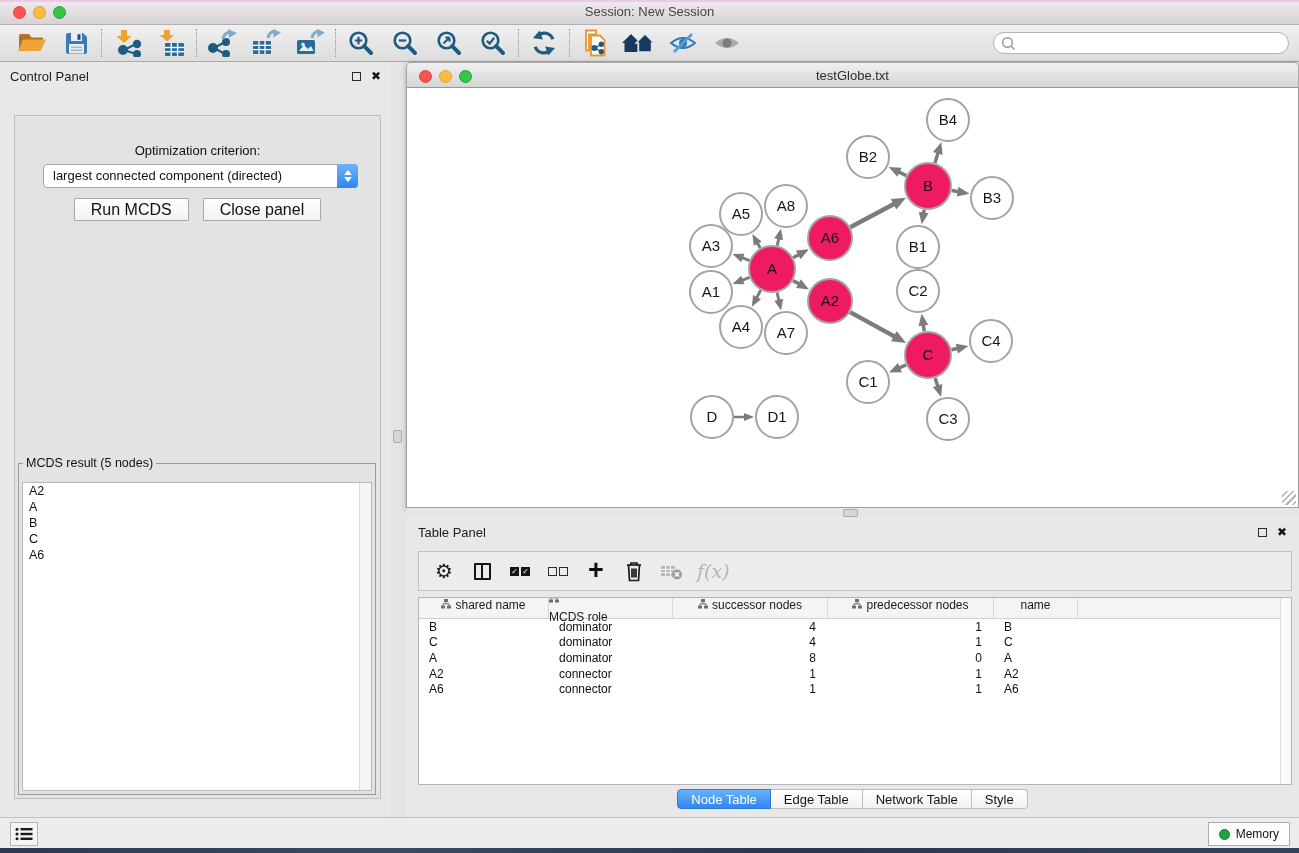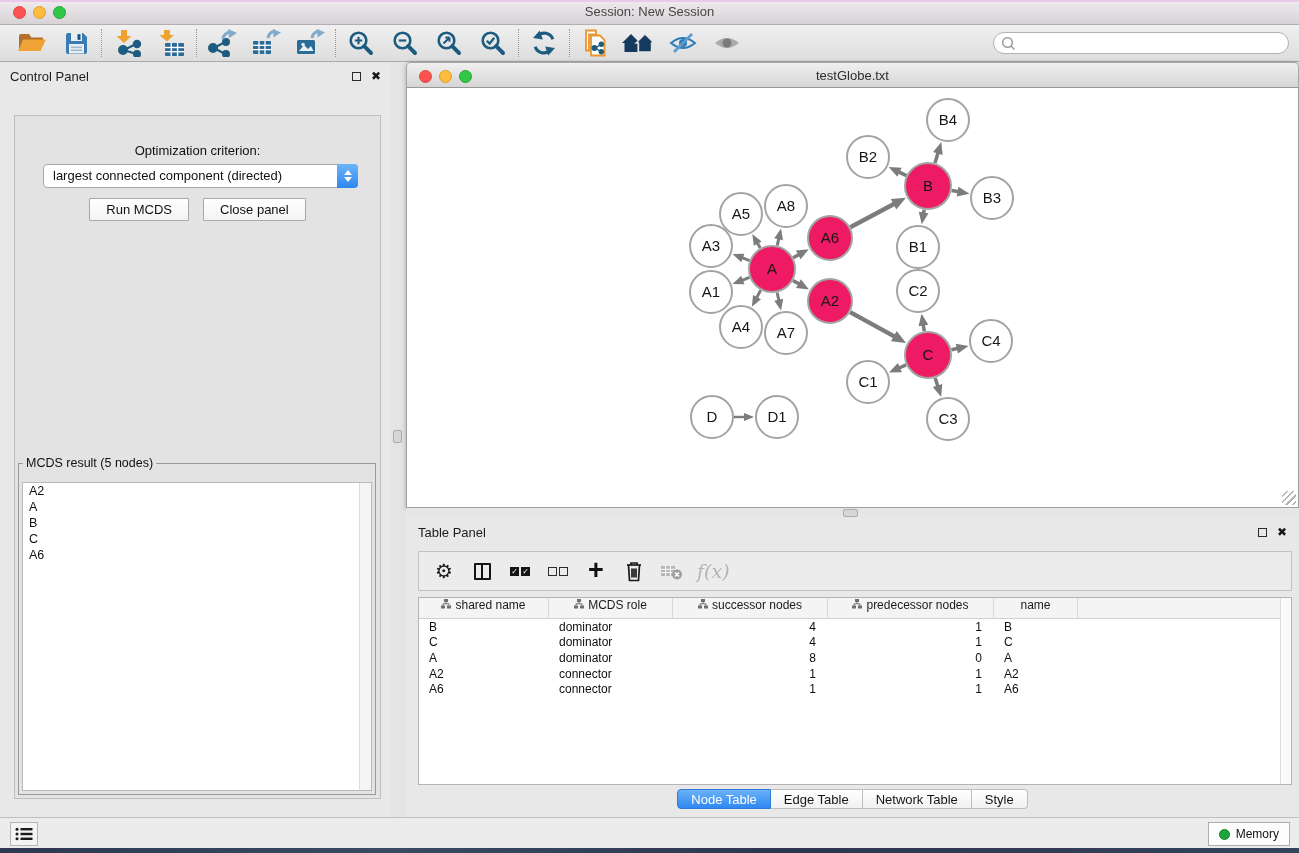--- a/index.html
+++ b/index.html
@@ -50,21 +50,21 @@
     background:#e3e3e3; border:1px solid #bfbfbf; }
   .opt-label { position:absolute; left:0; right:0; top:27px; text-align:center; font-size:13px; color:#111; }
   .dropdown { position:absolute; left:28px; top:48px; width:315px; height:24px; background:#fff;
     border:1px solid #a6a6a6; border-radius:4px; font-size:13px; line-height:22px; padding-left:9px; color:#111; }
   .stepper { position:absolute; right:-1px; top:-1px; width:21px; height:24px; border-radius:0 4px 4px 0;
     background:linear-gradient(#6db4f9,#2e86ef); display:flex; flex-direction:column; align-items:center; justify-content:center; gap:2px; }
   .stepper .up { width:0; height:0; border-left:4px solid transparent; border-right:4px solid transparent; border-bottom:5px solid #fff; }
   .stepper .dn { width:0; height:0; border-left:4px solid transparent; border-right:4px solid transparent; border-top:5px solid #fff; }
   .btn-row { position:absolute; left:0; right:0; top:82px; display:flex; justify-content:center; gap:14px; }
   .mac-btn { background:linear-gradient(#ffffff,#f3f3f3); border:1px solid #a8a8a8; border-radius:1px;
-    font-size:13px; color:#111; height:23px; padding:0 16px; font-family:inherit; }
+    font-size:16px; color:#111; height:23px; padding:0 16px; font-family:inherit; }
   fieldset.mcds { position:absolute; left:3px; right:4px; top:340px; height:339px;
     border:1px solid #9a9a9a; }
   fieldset.mcds legend { font-size:12.5px; color:#111; margin-left:4px; padding:0 3px; }
   .result-list { position:absolute; left:3px; right:3px; top:12px; bottom:3px; background:#fff;
     border:1px solid #b9b9b9; overflow:hidden; }
   .result-item { font-size:12.5px; color:#111; line-height:16px; padding-left:6px; }
   .result-list .scroll-track { position:absolute; right:0; top:0; bottom:0; width:12px;
     background:#f5f5f5; border-left:1px solid #dcdcdc; }
 
   
@@ -503,21 +503,21 @@
       <div class="thead" id="tp-header">
           <div class="th" style="width: 130px;">
             <span><svg width="10" height="10" viewBox="0 0 10 10">
                 <rect x="3" y="0" width="4" height="3" fill="#6e6e6e"></rect>
                 <rect x="0" y="6.5" width="4" height="3" fill="#6e6e6e"></rect>
                 <rect x="6" y="6.5" width="4" height="3" fill="#6e6e6e"></rect>
                 <path d="M5 3 V4.8 M2 6.5 V4.8 H8 V6.5" stroke="#6e6e6e" fill="none" stroke-width="1"></path>
               </svg></span>
             <span>shared name</span>
           </div>
-          <div class="th" style="width: 124px;">
+          <div class="th" style="width: 124px; flex-direction: column;">
             <span><svg width="10" height="10" viewBox="0 0 10 10">
                 <rect x="3" y="0" width="4" height="3" fill="#6e6e6e"></rect>
                 <rect x="0" y="6.5" width="4" height="3" fill="#6e6e6e"></rect>
                 <rect x="6" y="6.5" width="4" height="3" fill="#6e6e6e"></rect>
                 <path d="M5 3 V4.8 M2 6.5 V4.8 H8 V6.5" stroke="#6e6e6e" fill="none" stroke-width="1"></path>
               </svg></span>
             <span>MCDS role</span>
           </div>
           <div class="th" style="width: 155px;">
             <span><svg width="10" height="10" viewBox="0 0 10 10">

